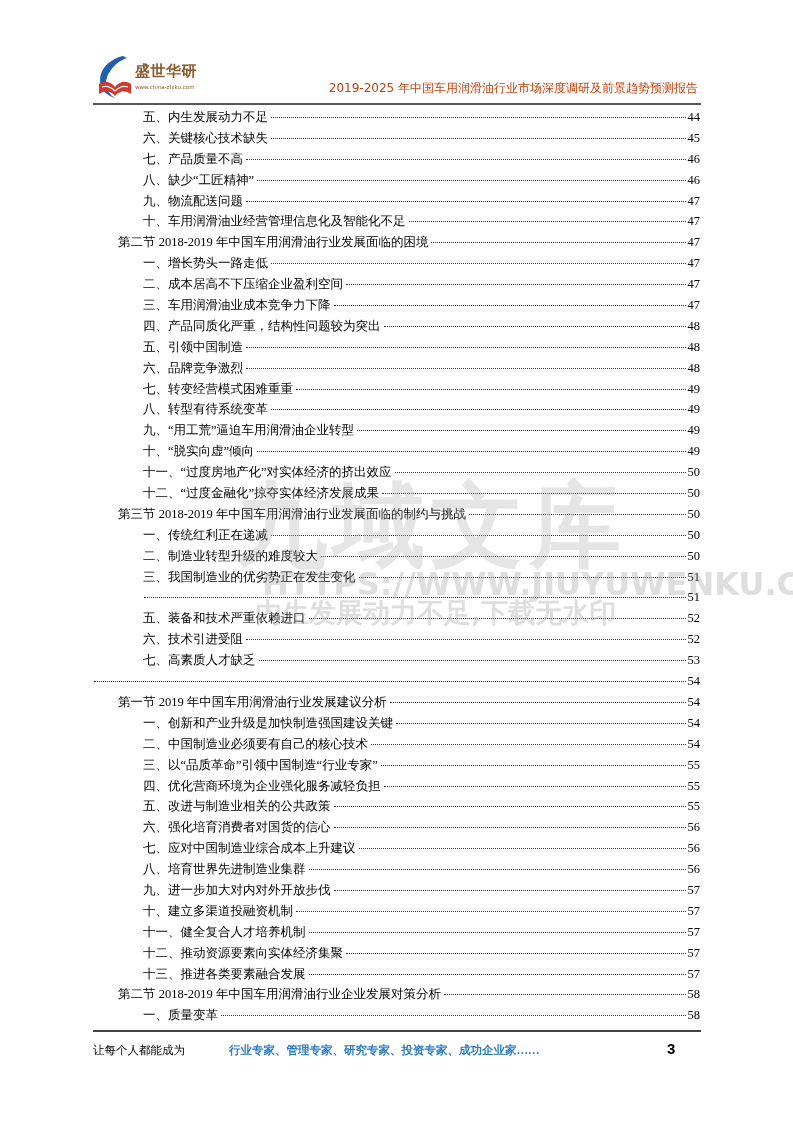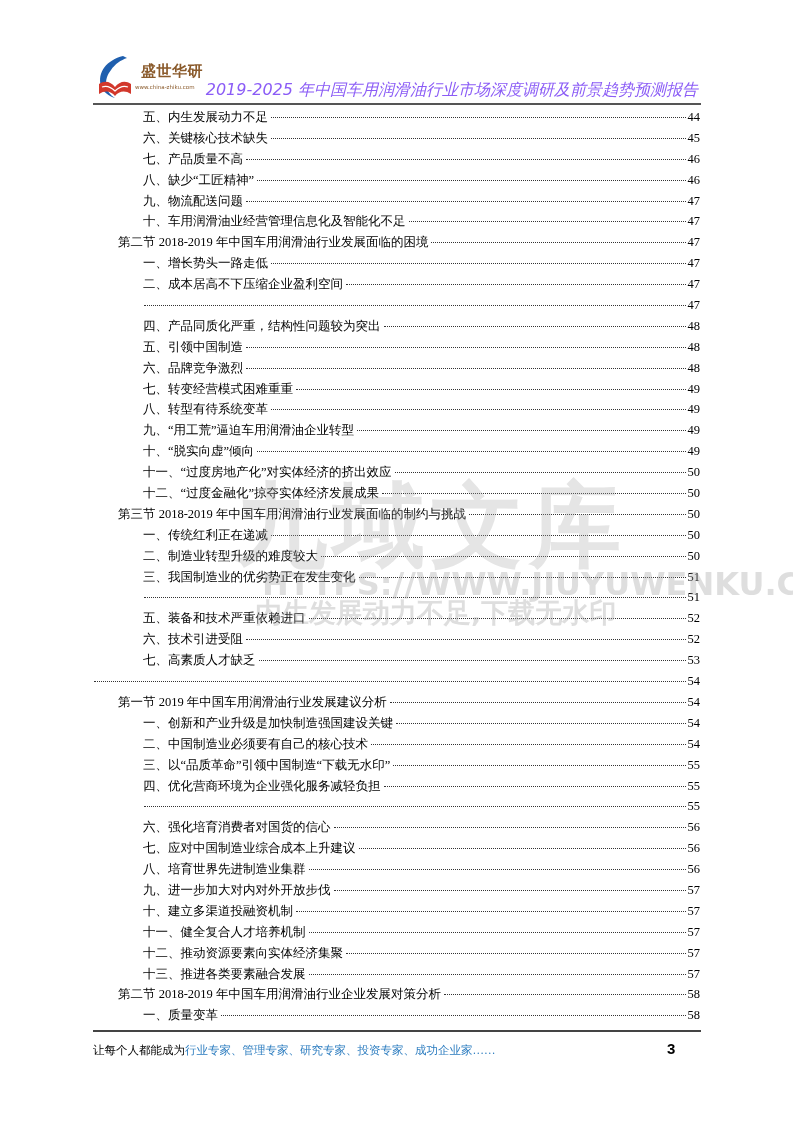--- a/index.html
+++ b/index.html
@@ -1,36 +1,36 @@
 <!DOCTYPE html>
 <html><head>
 <meta charset="utf-8">
 <style>
   html, body { margin:0; padding:0; background:#ffffff; }
   body { width:793px; height:1122px; position:relative; overflow:hidden;
          font-family:"Liberation Serif","DejaVu Serif",serif; color:#000; }
   .logo { position:absolute; left:93px; top:54px; width:130px; height:48px; }
   .logo-text { position:absolute; left:42px; top:8px; font-family:"DejaVu Sans",sans-serif;
-               font-size:15px; font-weight:bold; color:#8a5a2b; letter-spacing:0.5px;margin-left:6px; }
+               font-size:15px; font-weight:bold; color:#8a5a2b; letter-spacing:0.5px; }
   .logo-url { position:absolute; left:42px; top:30px; font-family:"DejaVu Sans",sans-serif;
               font-size:5.5px; color:#8a5a2b; }
   .header-title { position:absolute; right:95px; top:80px; font-family:"DejaVu Sans",sans-serif;
-                  font-size:16px; color:#8b5cf6; white-space:nowrap;font-style:italic; }
+                  font-size:12px; color:#c2410c; white-space:nowrap; }
   .header-rule { position:absolute; left:93px; right:92px; top:103px; height:2px; background:#555; }
   .toc { position:absolute; left:93px; top:107px; width:607px; }
   .toc-row { display:flex; align-items:baseline; height:20.9px; font-size:12.5px; line-height:20.9px; }
   .toc-row .label { white-space:nowrap; padding-right:2px; }
   .toc-row .leader { flex:1; border-bottom:1px dotted #333; height:0; margin:0 1px; transform:translateY(-3px); }
   .toc-row .page { white-space:nowrap; padding-left:1px;font-family:Liberation Serif, serif; }
   .lvl0 { padding-left:0; }
   .lvl1 { padding-left:25px; }
   .lvl2 { padding-left:50px; }
   .footer-rule { position:absolute; left:93px; right:92px; top:1030px; height:1.5px; background:#444; }
   .footer-text { position:absolute; left:93px; top:1043px; font-size:11.5px; white-space:nowrap; }
-  .footer-text .blue { color:#2a7bbf; font-weight:normal; }
+  .footer-text .blue { color:#2a7bbf; font-weight:bold;padding-left:44px; }
   .page-num { position:absolute; left:667px; top:1040px; font-family:"Liberation Sans",sans-serif;
               font-size:15px; font-weight:bold; }
   .wm { position:absolute; pointer-events:none; color:rgba(160,160,160,0.35); white-space:nowrap;
         font-family:"DejaVu Sans",sans-serif; font-weight:bold; }
   .wm1 { left:235px; top:464px; font-size:92px; letter-spacing:6px; color:rgba(170,170,170,0.3);text-align:center; }
   .wm2 { left:262px; top:565px; font-size:32px; letter-spacing:0px; }
   .wm3 { left:255px; top:595px; font-size:27px; }
 </style>
 </head>
 <body>
@@ -88,20 +88,21 @@
       <span class="label">一、增长势头一路走低</span>
       <span class="leader"></span>
       <span class="page">47</span>
     </div>
     <div class="toc-row lvl2">
       <span class="label">二、成本居高不下压缩企业盈利空间</span>
       <span class="leader"></span>
       <span class="page">47</span>
     </div>
     <div class="toc-row lvl2">
+      <span class="label">三、车用润滑油业成本竞争力下降</span>
       <span class="leader"></span>
       <span class="page">47</span>
     </div>
     <div class="toc-row lvl2">
       <span class="label">四、产品同质化严重，结构性问题较为突出</span>
       <span class="leader"></span>
       <span class="page">48</span>
     </div>
     <div class="toc-row lvl2">
       <span class="label">五、引领中国制造</span>
@@ -195,30 +196,31 @@
       <span class="label">一、创新和产业升级是加快制造强国建设关键</span>
       <span class="leader"></span>
       <span class="page">54</span>
     </div>
     <div class="toc-row lvl2">
       <span class="label">二、中国制造业必须要有自己的核心技术</span>
       <span class="leader"></span>
       <span class="page">54</span>
     </div>
     <div class="toc-row lvl2">
-      <span class="label">三、以“品质革命”引领中国制造“下载无水印”</span>
+      <span class="label">三、以“品质革命”引领中国制造“行业专家”</span>
       <span class="leader"></span>
       <span class="page">55</span>
     </div>
     <div class="toc-row lvl2">
       <span class="label">四、优化营商环境为企业强化服务减轻负担</span>
       <span class="leader"></span>
       <span class="page">55</span>
     </div>
     <div class="toc-row lvl2">
+      <span class="label">五、改进与制造业相关的公共政策</span>
       <span class="leader"></span>
       <span class="page">55</span>
     </div>
     <div class="toc-row lvl2">
       <span class="label">六、强化培育消费者对国货的信心</span>
       <span class="leader"></span>
       <span class="page">56</span>
     </div>
     <div class="toc-row lvl2">
       <span class="label">七、应对中国制造业综合成本上升建议</span>

